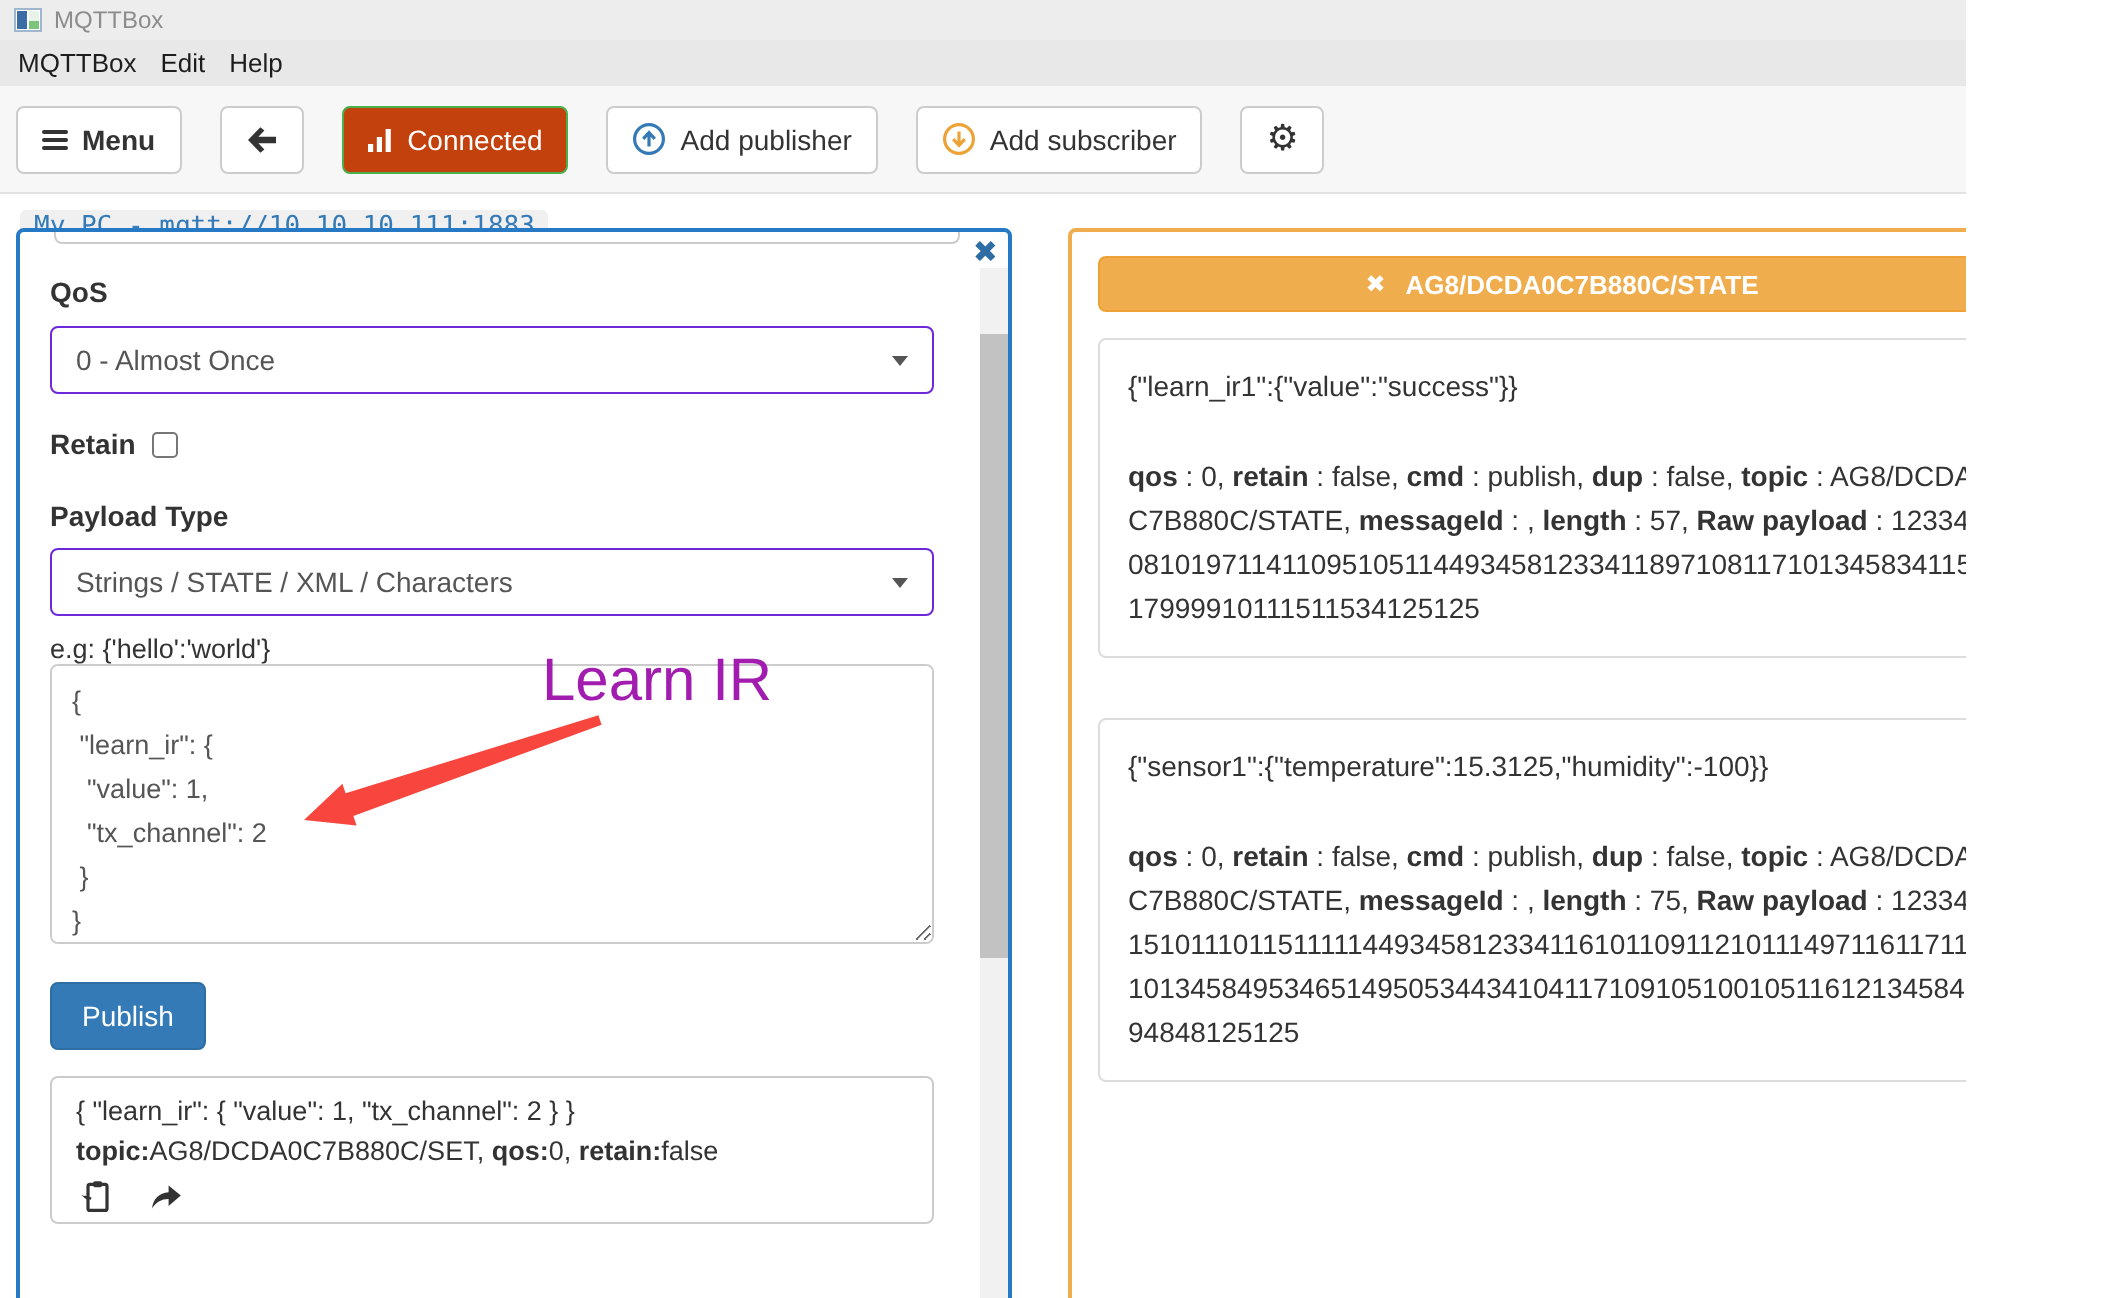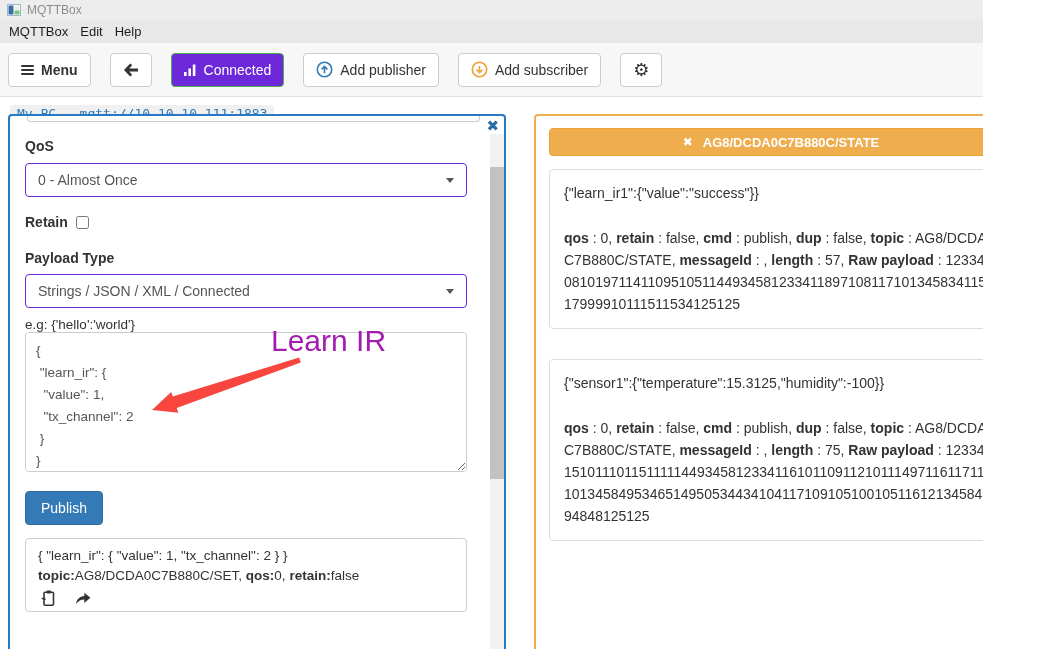--- a/index.html
+++ b/index.html
@@ -10,21 +10,21 @@
   
   .titlebar { height:20px; background:#ededed; display:flex; align-items:center; gap:6px; padding-left:7px; }
   .title-text { font-size:12px; color:#8c8c8c; }
   .menubar { height:23px; background:#e8e8e8; display:flex; align-items:center; padding-left:3px; font-size:13px; color:#1d1d1d; }
   .menubar .menu-item { padding:0 6px; cursor:default; }
 
   
   .toolbar { height:54px; background:#f7f7f7; border-bottom:1px solid #e2e2e2; display:flex; align-items:center; padding:0 8px; column-gap:19px; }
   .btn { height:34px; background:#fff; border:1px solid #ccc; border-radius:4px; font-family:inherit; font-size:14px; color:#333; display:inline-flex; align-items:center; gap:7px; padding:0 12px; cursor:pointer; }
   .btn .bold { font-weight:700; }
-  .btn.connected { background:#6d28d9; border-color:#4cae4c; color:#fff; }
+  .btn.connected { background:#c2410c; border-color:#4cae4c; color:#fff; }
   .hamb { display:inline-flex; flex-direction:column; gap:2px; }
   .hamb i { display:block; width:13px; height:2px; background:#333; border-radius:1px; }
   .gear-glyph { font-family:"DejaVu Sans", sans-serif; font-size:18px; line-height:1; color:#333; }
 
   
   .conn-tab { position:absolute; left:10px; top:105px; font-family:"DejaVu Sans Mono", monospace; font-size:13px; color:#337ab7; background:#f0f0f0; padding:1px 7px 2px; border-radius:3px; cursor:pointer; }
 
   
   .panel { position:absolute; top:114px; height:720px; background:#fff; border-radius:4px; }
   .panel-left  { left:8px;  width:498px; border:2px solid #2579c5; }
@@ -160,21 +160,21 @@
         <span class="caret"></span>
       </div>
 
       <div class="retain-row">
         <span class="lbl">Retain</span>
         <input type="checkbox" style="">
       </div>
 
       <div class="lbl lbl-ptype">Payload Type</div>
       <div class="select">
-        <span>Strings / JSON / XML / Connected</span>
+        <span>Strings / STATE / XML / Characters</span>
         <span class="caret"></span>
       </div>
       <div class="hint">e.g: {'hello':'world'}</div>
 
       <textarea class="payload-ta" spellcheck="false" style="">{
  "learn_ir": {
   "value": 1,
   "tx_channel": 2
  }
 }</textarea>

